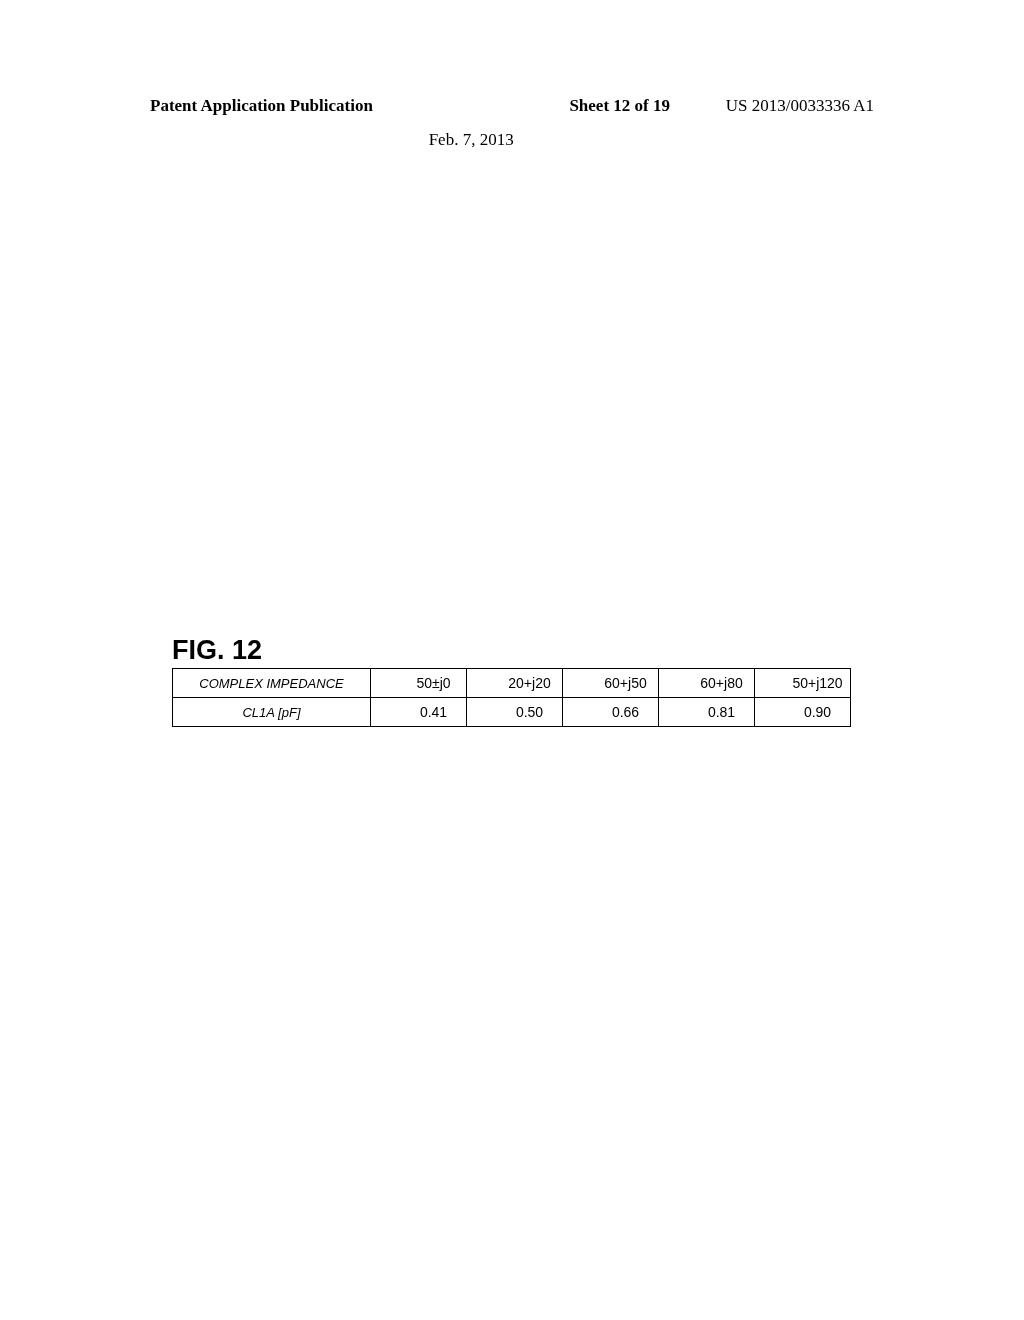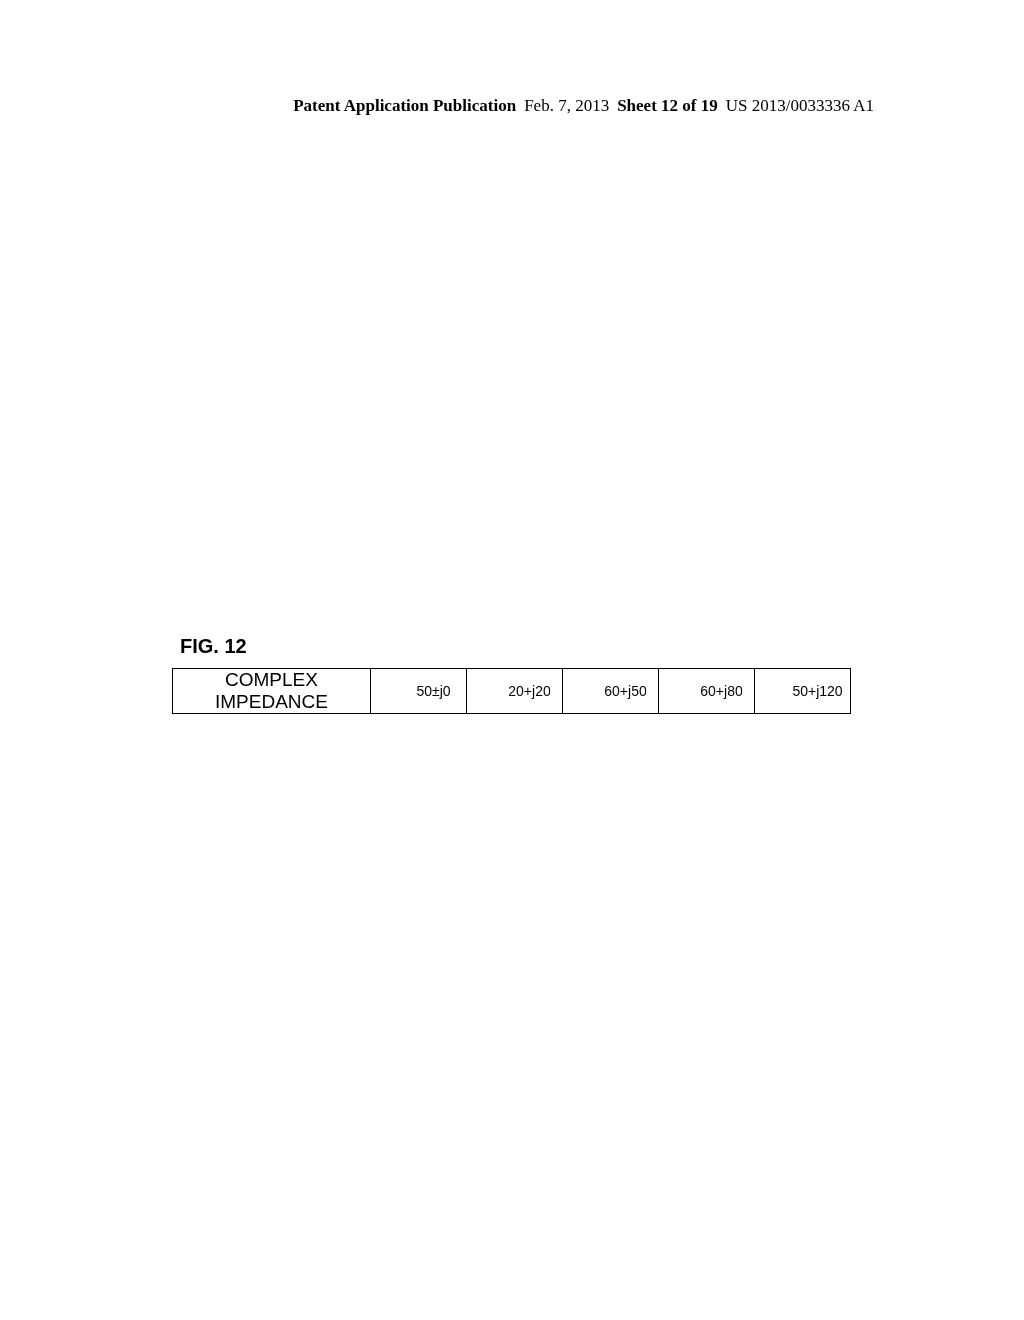--- a/index.html
+++ b/index.html
@@ -16,54 +16,54 @@
     position: relative;
     width: 1024px;
     height: 1320px;
   }
   .header {
     position: absolute;
     top: 96px;
     left: 150px;
     right: 150px;
     display: flex;
-    justify-content: flex-end;
+    justify-content: space-between;
     font-size: 17px;
-    gap: 8px;
   }
   .header .pubtype { font-weight: bold; }
-  .header .date { font-weight: normal; }
+  .header .date { font-weight: normal; margin-top: 34px; }
   .header .sheet { font-weight: bold; }
   .header .pubnum { font-weight: normal; }
   .figure-label {
     position: absolute;
     top: 635px;
-    left: 180px;
+    left: 172px;
     font-family: Arial, Helvetica, sans-serif;
     font-weight: bold;
-    font-size: 20px;
+    font-size: 27px;
   }
   .data-table {
     position: absolute;
     top: 668px;
     left: 172px;
     border-collapse: collapse;
     font-family: Arial, Helvetica, sans-serif;
     font-size: 14px;
   }
   .data-table td {
     border: 1.5px solid #000;
     text-align: center;
     vertical-align: middle;
     height: 29px;
     padding: 0 6px;
   }
   .data-table td.row-header {
     width: 198px;
-    font-size: 19px;
+    font-size: 13px;
+    font-style: italic;
   }
   .data-table td.val {
     width: 96px;
     padding-left: 36px;
   }
 </style>
 </head>
 <body>
 
 <div class="page">
@@ -80,16 +80,24 @@
   <table class="data-table">
     <tbody>
         <tr>
       <td class="row-header">COMPLEX IMPEDANCE</td>
       <td class="val">50±j0</td>
       <td class="val">20+j20</td>
       <td class="val">60+j50</td>
       <td class="val">60+j80</td>
       <td class="val">50+j120</td>
     </tr>
+    <tr>
+      <td class="row-header">CL1A [pF]</td>
+      <td class="val">0.41</td>
+      <td class="val">0.50</td>
+      <td class="val">0.66</td>
+      <td class="val">0.81</td>
+      <td class="val">0.90</td>
+    </tr>
   </tbody>
     </table>
 
 </div>
 
 </body></html>

